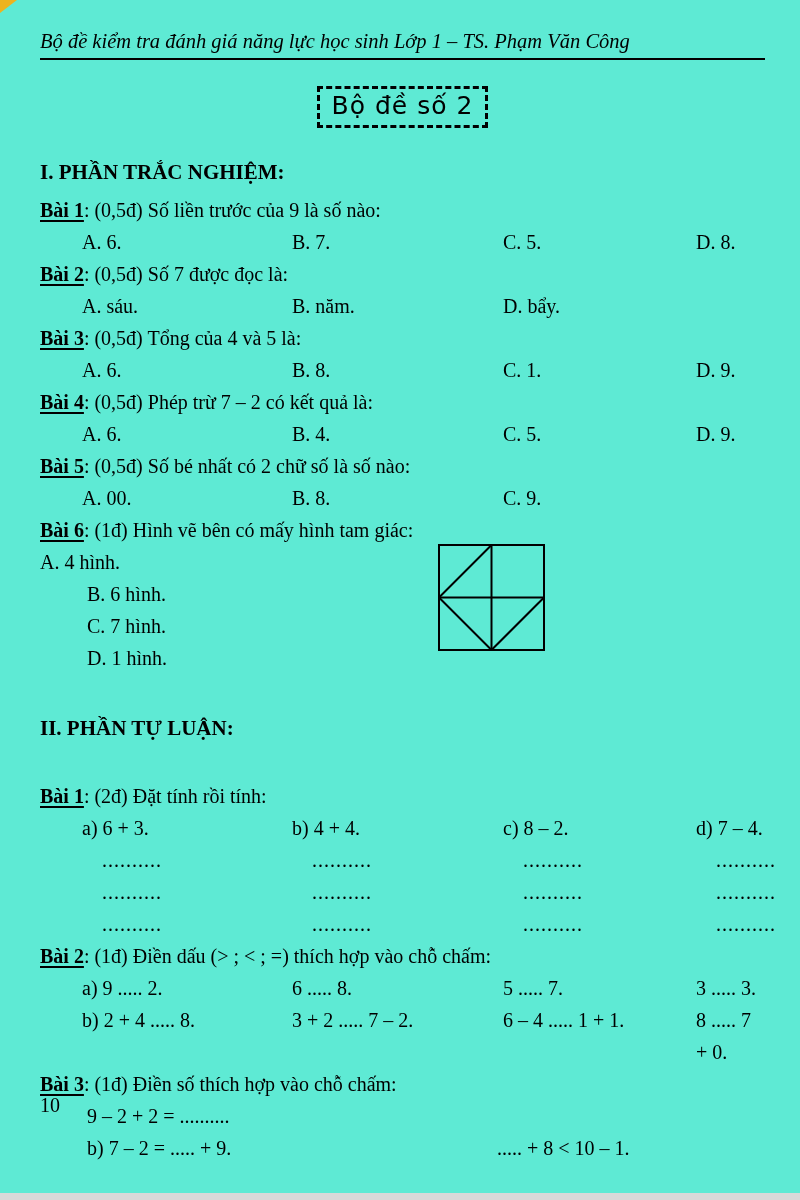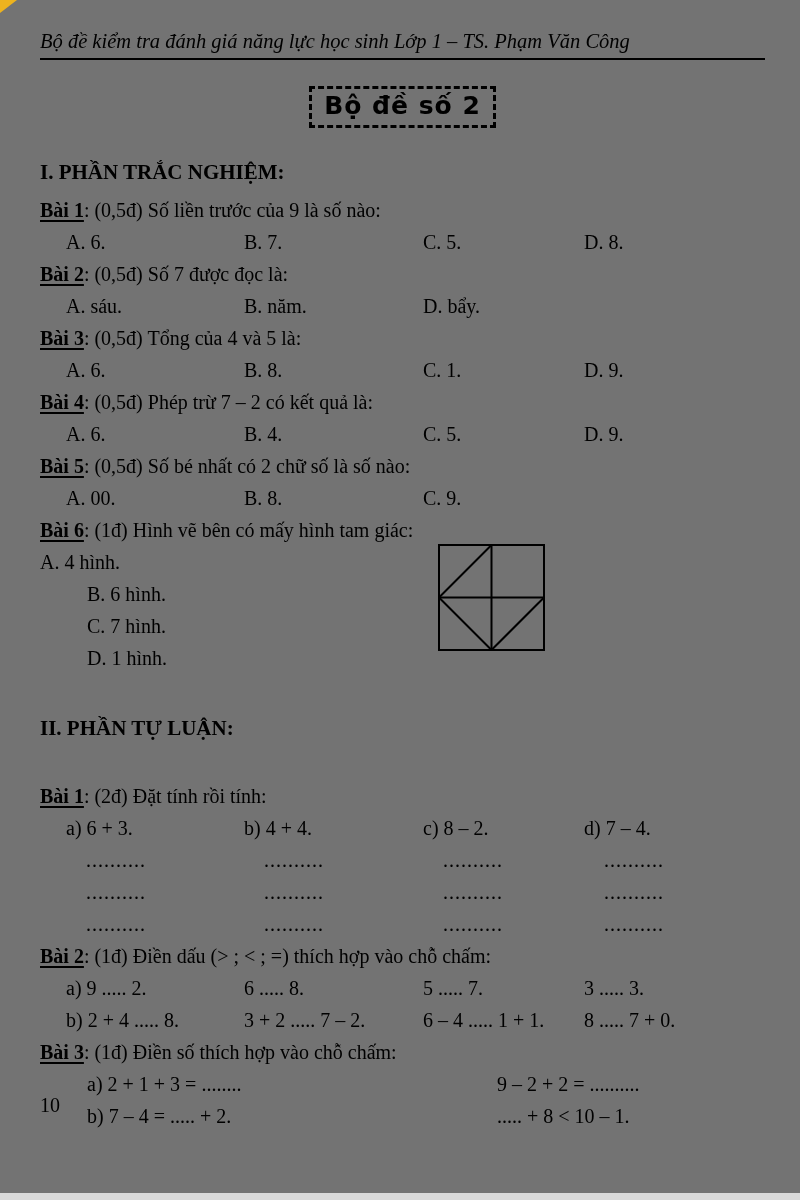--- a/index.html
+++ b/index.html
@@ -1,47 +1,47 @@
 <!DOCTYPE html>
 <html><head>
 <meta charset="utf-8">
 <style>
   html,body { margin:0; padding:0; background:#ffffff; }
   .page {
-    position:relative; width:800px; height:1200px; background:#737373;
+    position:relative; width:800px; height:1200px; background:#5eead4;
     font-family:"Liberation Serif","DejaVu Serif",serif;
     font-size:20px; color:#000; overflow:hidden;
   }
   .corner-mark {
     position:absolute; top:0; left:0; width:0; height:0;
     border-top:13px solid #edb31e; border-right:17px solid transparent;
   }
   .bottom-strip {
     position:absolute; left:0; bottom:0; width:800px; height:7px; background:#d9d9d9;
   }
   .content { padding:28px 35px 0 40px; }
   .doc-header {
     font-style:italic; font-size:20.5px; line-height:26px;
     border-bottom:2px solid #000; padding-bottom:4px;
   }
   .title-wrap { text-align:center; margin-top:26px; height:44px; }
   .title-box {
     display:inline-block; border:3px dashed #000; padding:3px 12px 5px 12px;
     font-family:"DejaVu Sans","Liberation Sans",sans-serif;
-    font-weight:700; font-size:25px; line-height:1.1; letter-spacing:1px;
+    font-weight:400; font-size:25px; line-height:1.1; letter-spacing:1px;
   }
   .sec-heading {
     font-weight:bold; font-size:21px; line-height:28px; margin-top:28px; margin-bottom:8px;
   }
   .sec-heading.second { margin-top:40px; margin-bottom:0; }
   .q-line { line-height:32px; }
   .q-label { font-weight:bold; text-decoration:underline; text-underline-offset:3px; }
   .opt-grid {
     display:grid; grid-template-columns:178px 179px 161px auto;
-    margin-left:26px; line-height:32px;
+    margin-left:42px; line-height:32px;gap:32px;
   }
   .opt-grid.dots-row > span { padding-left:20px; letter-spacing:1px; }
   .two-col {
     display:grid; grid-template-columns:410px auto;
     margin-left:47px; line-height:32px;
   }
   .q6-block { position:relative; }
   .q6-options { width:380px; }
   .q6-options div { line-height:32px; }
   .figure {
@@ -175,25 +175,24 @@
         <span>b) 2 + 4 ..... 8.</span>
         <span>3 + 2 ..... 7 – 2.</span>
         <span>6 – 4 ..... 1 + 1.</span>
         <span>8 ..... 7 + 0.</span>
       </div>
     </div>
 
     <div>
       <div class="q-line"><span class="q-label">Bài 3</span><span>: (1đ) Điền số thích hợp vào chỗ chấm:</span></div>
       <div class="two-col">
-        <span>a) 2 + 1 + 3 = ........</span>
         <span>9 – 2 + 2 = ..........</span>
       </div>
       <div class="two-col">
-        <span>b) 7 – 4 = ..... + 2.</span>
+        <span>b) 7 – 2 = ..... + 9.</span>
         <span>..... + 8 &lt; 10 – 1.</span>
       </div>
     </div>
 
   </div>
 
   <div class="page-number">10</div>
   <div class="bottom-strip"></div>
 </div>
 

